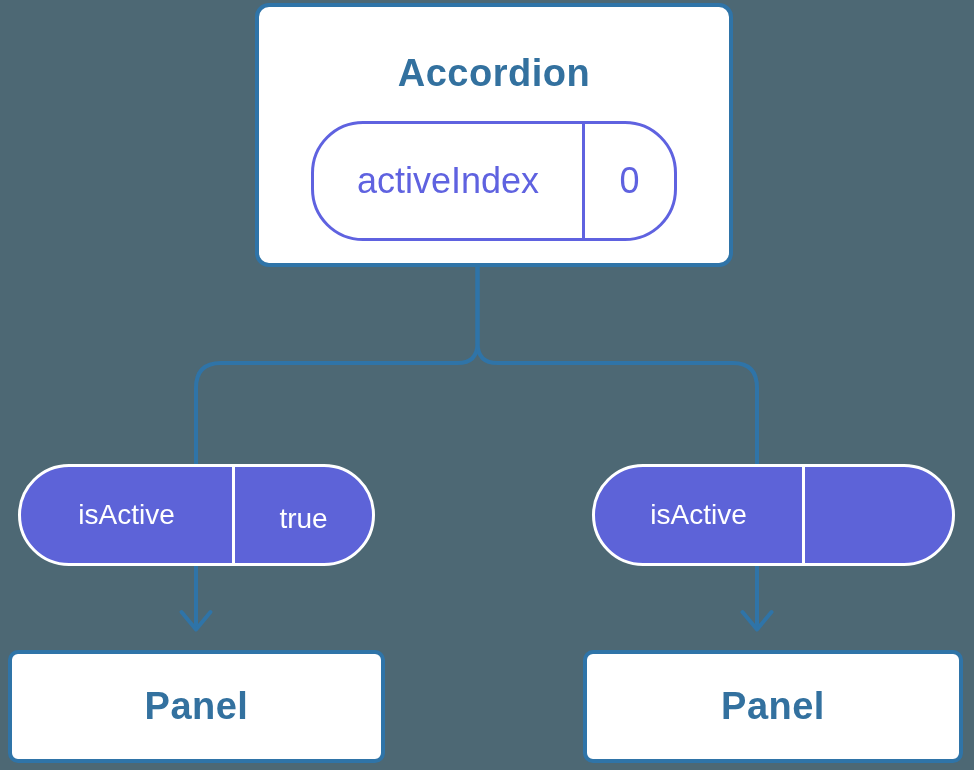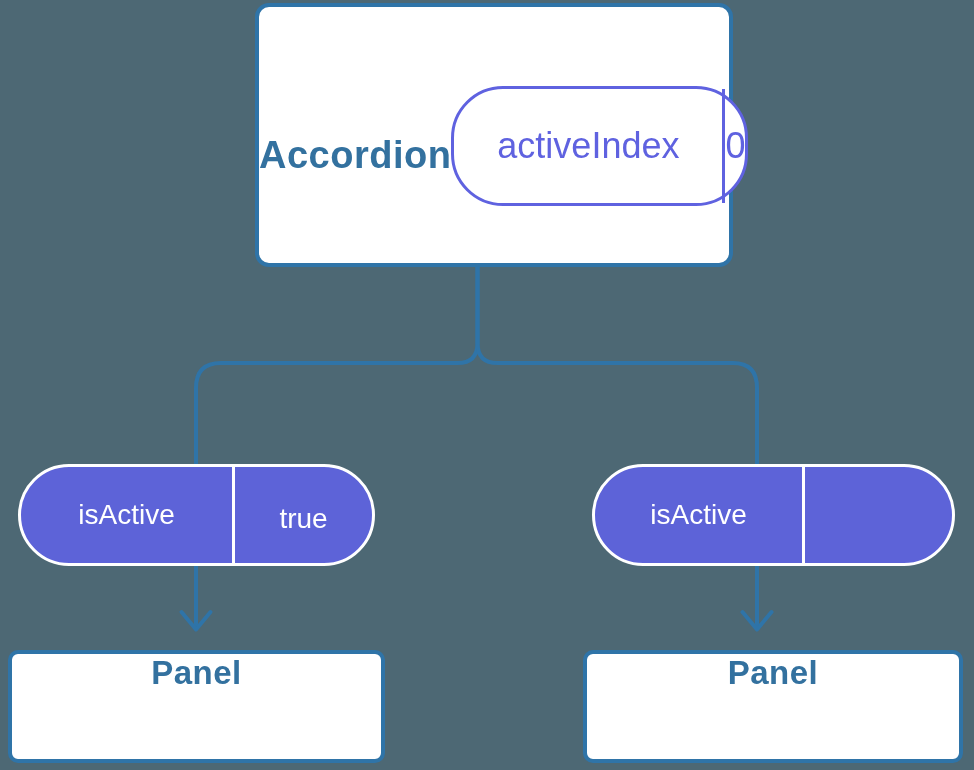--- a/index.html
+++ b/index.html
@@ -37,21 +37,21 @@
   }
   .card {
     left: 255px;
     top: 3px;
     width: 478px;
     height: 264px;
     background: var(--card-bg, #ffffff);
     border: 4px solid var(--card-border, #2f74a8);
     border-radius: 14px;
     display: flex;
-    flex-direction: row;
+    flex-direction: column;
     align-items: center;
   }
   .card-title {
     margin-top: 40px;
     font-size: 38px;
     line-height: 52px;
     font-weight: 600;
     letter-spacing: 0.5px;
     color: var(--title-text, #33719f);
   }
@@ -109,23 +109,23 @@
     justify-content: center;
     margin-top: 7px;
   }
   .panel {
     top: 650px;
     height: 113px;
     background: var(--card-bg, #ffffff);
     border: 4px solid var(--card-border, #2f74a8);
     border-radius: 10px;
     display: flex;
-    align-items: flex-start;
+    align-items: center;
     justify-content: center;
-    font-size: 33px;
+    font-size: 38px;
     font-weight: 600;
     letter-spacing: 0.5px;
     color: var(--title-text, #33719f);
   }
   .panel.left  { left: 8px;   width: 377px; }
   .panel.right { left: 583px; width: 380px; }
 </style>
 </head>
 <body>
 

